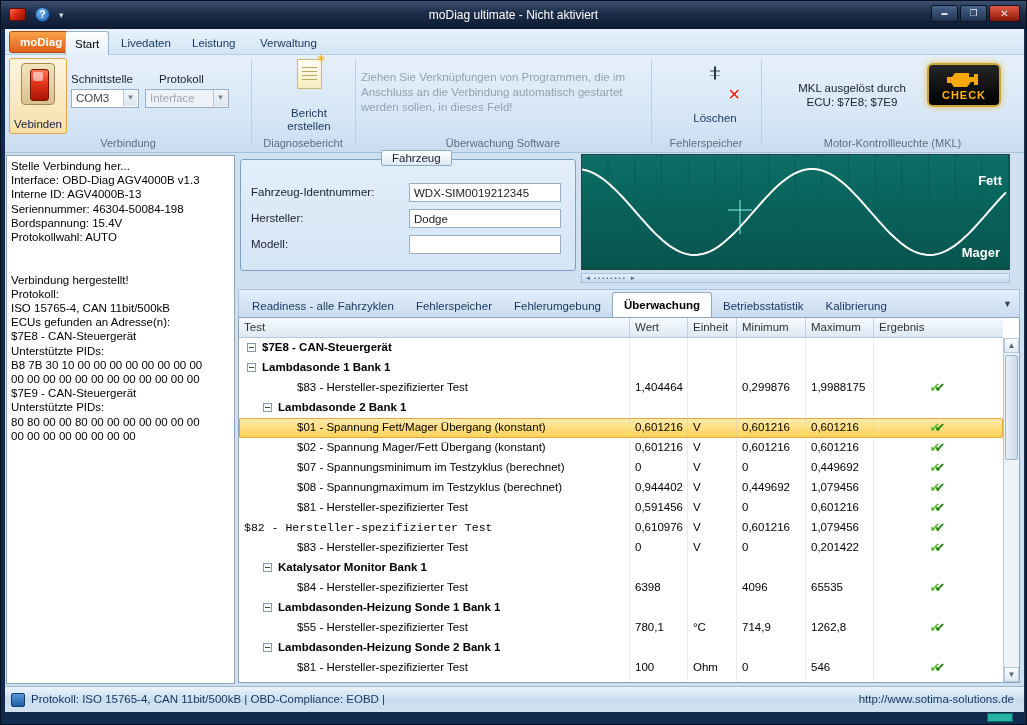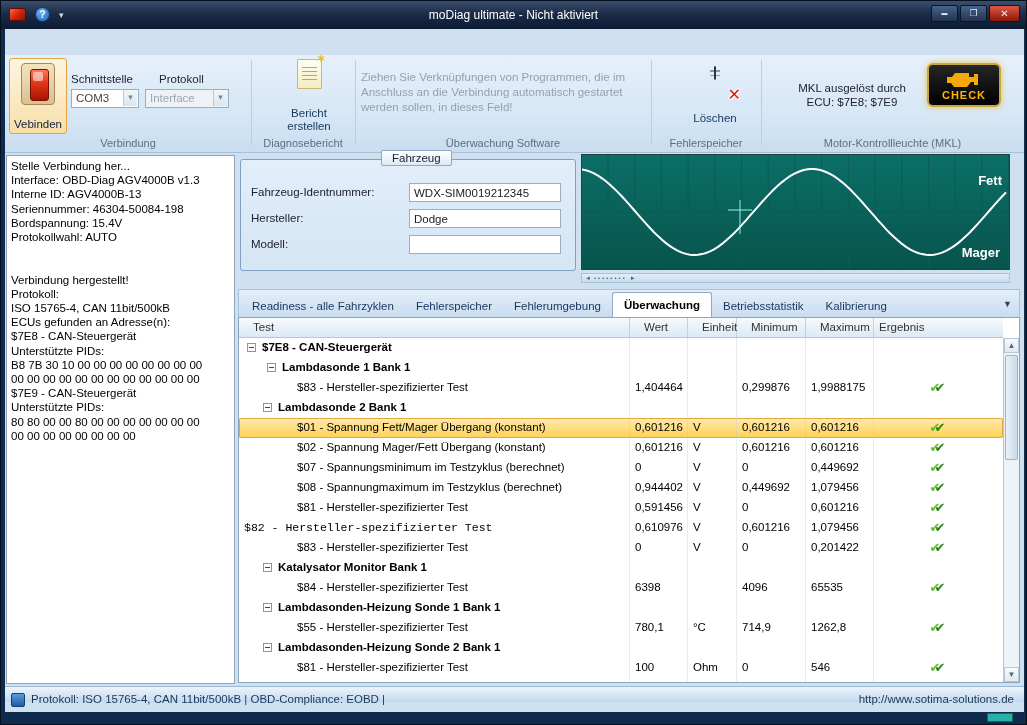--- a/index.html
+++ b/index.html
@@ -118,21 +118,21 @@
     display:flex;align-items:flex-end;padding-left:2px}
   .vtab{height:22px;line-height:22px;padding:0 11px;font-size:11.5px;color:#17365c;white-space:nowrap}
   .vtab.active{background:#fff;border:1px solid #8fa9c4;border-bottom:none;border-radius:3px 3px 0 0;
     font-weight:bold;height:25px;line-height:25px;color:#000}
   .tabdrop{position:absolute;right:5px;top:9px;font-size:9px;color:#345}
   .tabdrop::after{content:"▼"}
 
   
   .tablewrap{position:absolute;left:233px;top:288px;width:782px;height:366px;background:#fff;border:1px solid #8ea4ba}
   .thead{display:flex;height:20px;background:linear-gradient(180deg,#f6fafd,#dce9f4);border-bottom:1px solid #b5c8da;width:764px}
-  .th{font-size:11.5px;color:#333;line-height:19px;padding-left:14px;border-right:1px solid #c2d2e0}
+  .th{font-size:11.5px;color:#333;line-height:19px;padding-left:5px;border-right:1px solid #c2d2e0}
   .tbody{position:absolute;left:0;top:20px;width:764px;height:344px;overflow:hidden}
   .trow{display:flex;height:20px;align-items:center;font-size:11.5px;color:#000}
   .trow.g .ct{font-weight:bold}
   .trow.sel{background:linear-gradient(180deg,#ffeab0,#ffd254);box-shadow:inset 0 0 0 1px #e3a83b;border-radius:2px}
   .cell{padding-left:5px;height:100%;line-height:19px;border-right:1px solid rgba(190,205,220,.38);
     overflow:hidden;white-space:nowrap}
   .ct{width:391px}.cw{width:58px}.ce{width:49px}.cmin{width:69px}.cmax{width:68px}
   .cres{flex:1;border-right:none;display:flex;align-items:center;justify-content:center;padding-left:0}
   .exp{display:inline-block;width:9px;height:9px;border:1px solid #8898a8;background:#fff;position:relative;
     margin-right:6px;vertical-align:-1px}
@@ -174,20 +174,27 @@
     <div class="title">moDiag ultimate - Nicht aktiviert</div>
     <div class="winbtns">
       <span class="wbtn min"></span>
       <span class="wbtn max"></span>
       <span class="wbtn close"></span>
     </div>
   </div>
 
   <div class="client">
 
+    <div class="rtabs">
+      <span class="appbtn">moDiag</span>
+      <span class="rtab active" style="left:60px">Start</span>
+      <span class="rtab" style="left:107px">Livedaten</span>
+      <span class="rtab" style="left:178px">Leistung</span>
+      <span class="rtab" style="left:246px">Verwaltung</span>
+    </div>
 
     <div class="rbody">
 
       <div class="connectbtn">
         <span class="rocker"></span>
         <span class="connectlbl">Vebinden</span>
       </div>
       <span class="rlbl" style="left:66px">Schnittstelle</span>
       <span class="rlbl" style="left:154px">Protokoll</span>
       <span class="combo" style="left:66px;width:68px">COM3</span>
@@ -319,21 +326,21 @@
       <div class="tbody">
           <div class="trow g">
             <div class="cell ct" style="padding-left: 8px;"><span class="exp"></span><span>$7E8 - CAN-Steuergerät</span></div>
             <div class="cell cw"></div>
             <div class="cell ce"></div>
             <div class="cell cmin"></div>
             <div class="cell cmax"></div>
             <div class="cell cres"></div>
           </div>
           <div class="trow g">
-            <div class="cell ct" style="padding-left: 28px;"><span class="exp"></span><span>Lambdasonde 1 Bank 1</span></div>
+            <div class="cell ct" style="padding-left: 8px;"><span class="exp"></span><span>Lambdasonde 1 Bank 1</span></div>
             <div class="cell cw"></div>
             <div class="cell ce"></div>
             <div class="cell cmin"></div>
             <div class="cell cmax"></div>
             <div class="cell cres"></div>
           </div>
           <div class="trow">
             <div class="cell ct" style="padding-left: 58px;"><span>$83 - Hersteller-spezifizierter Test</span></div>
             <div class="cell cw">1,404464</div>
             <div class="cell ce"></div>

